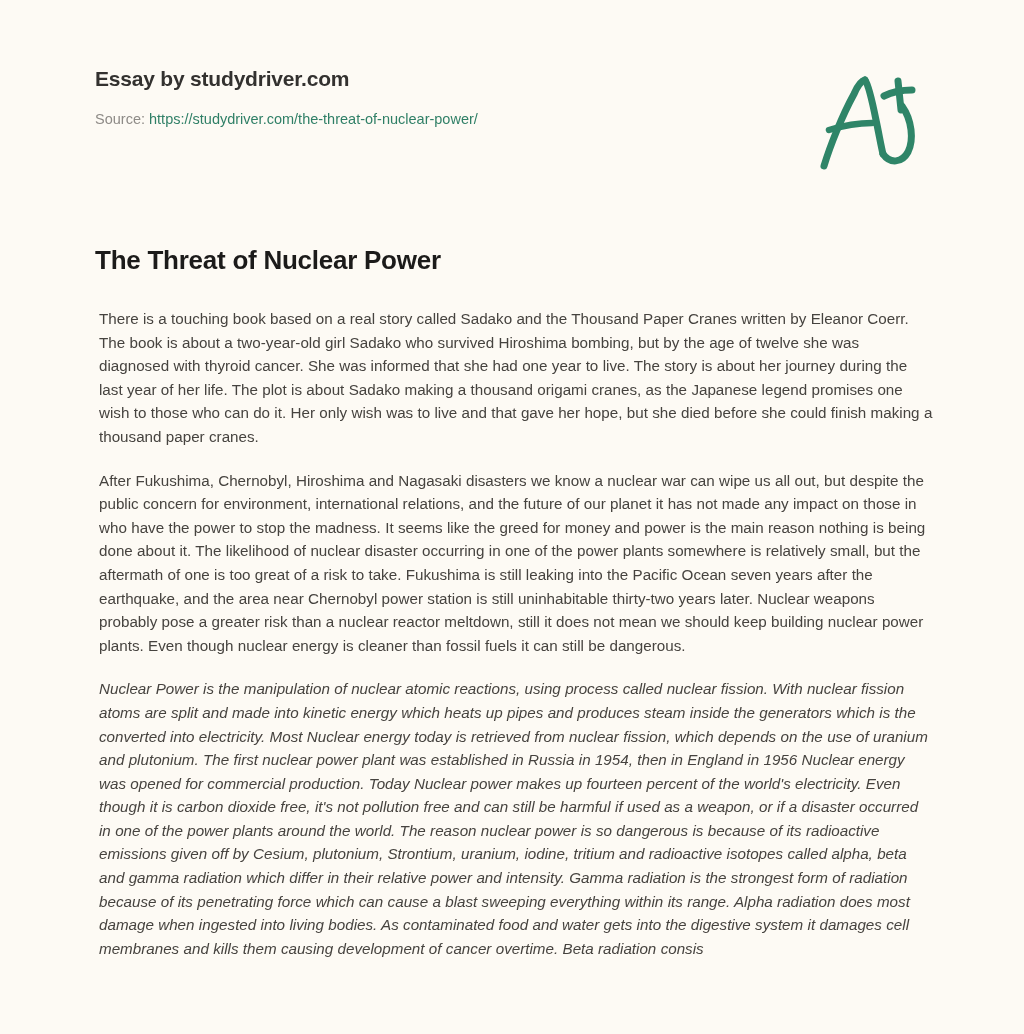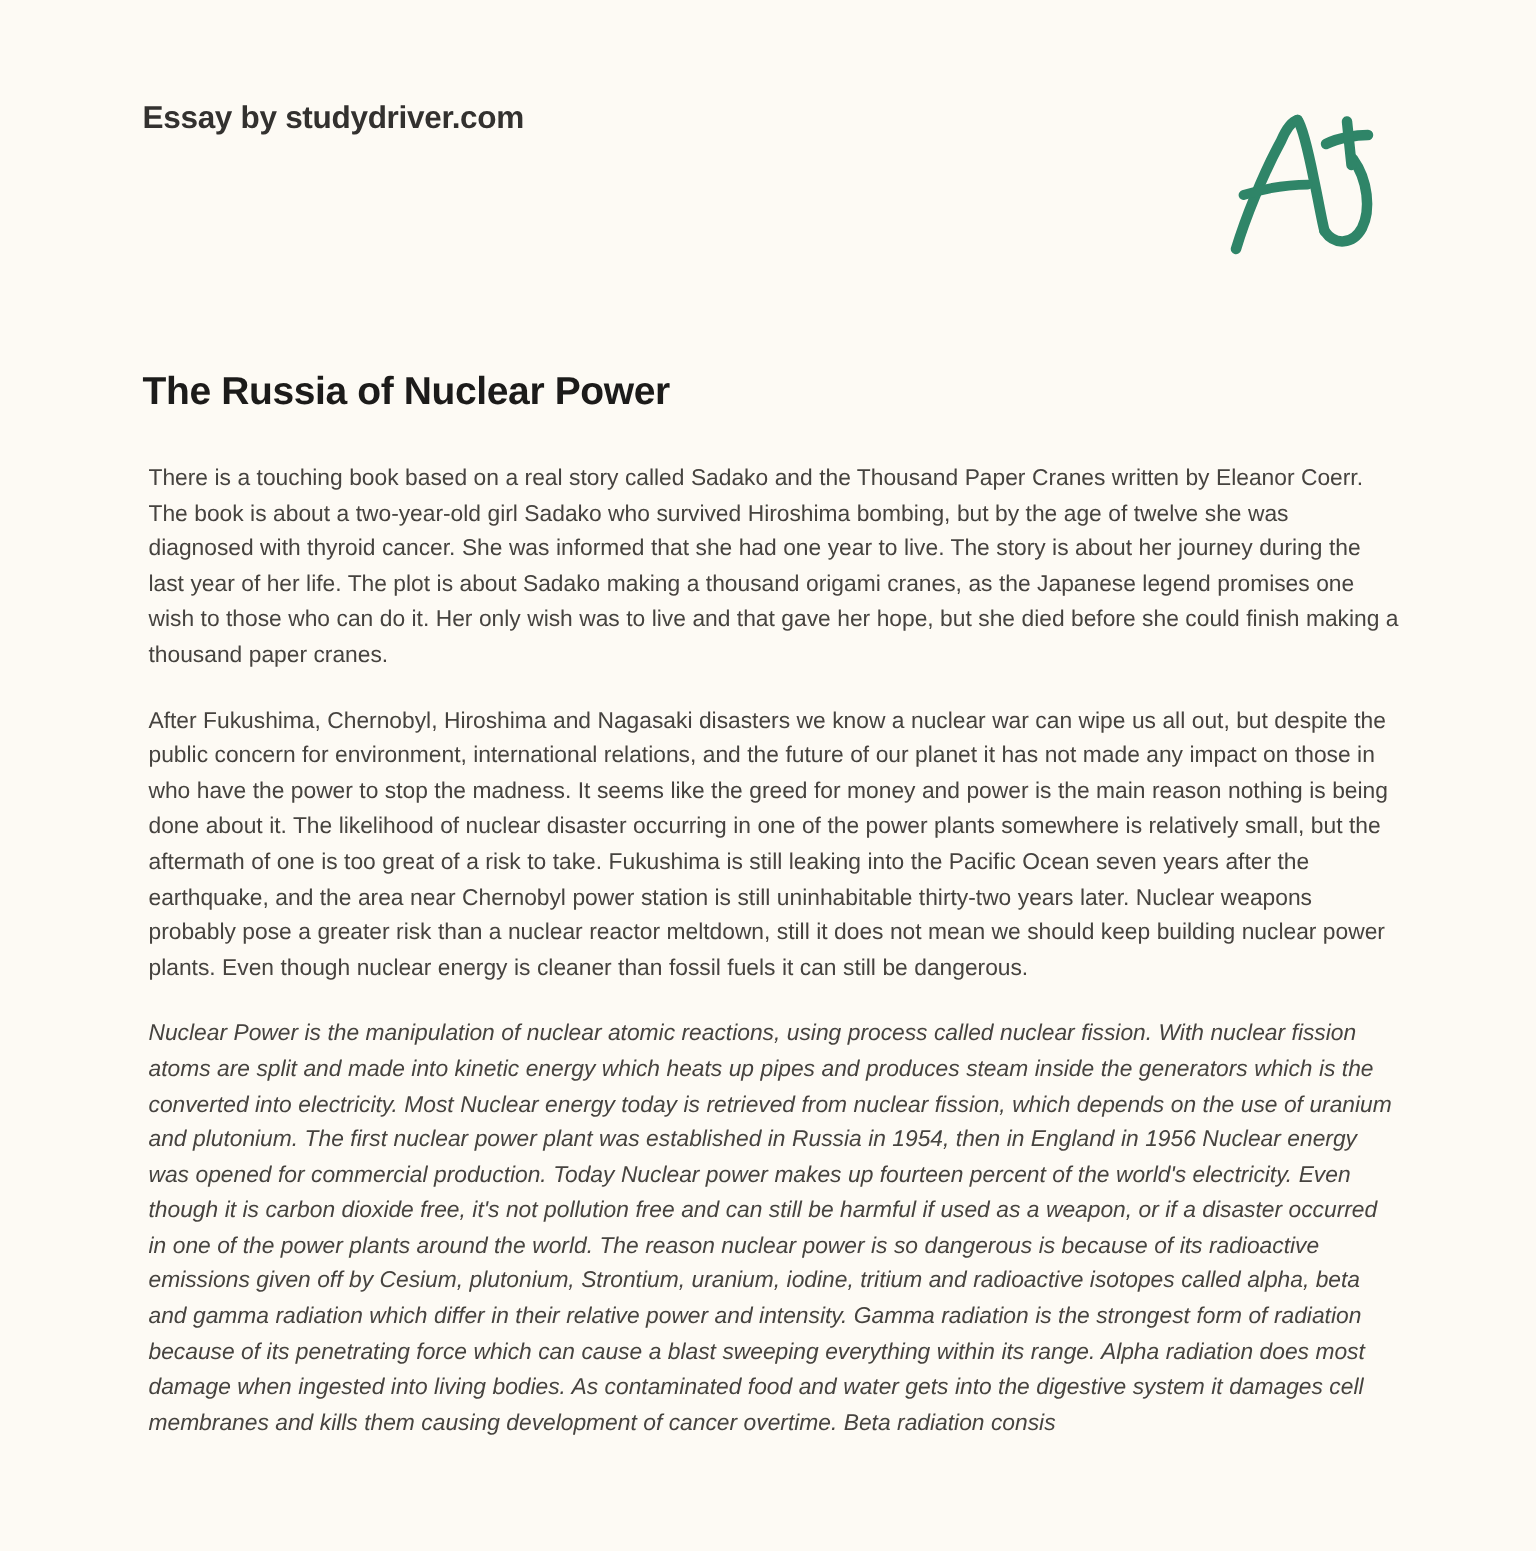--- a/index.html
+++ b/index.html
@@ -114,20 +114,24 @@
 </head>
 <body>
 
 <div class="page">
 
   <div class="header">
 
     <div class="brand-block">
       <div class="brand-title">Essay by studydriver.com</div>
 
+      <div class="source-line">
+        <span class="source-label">Source:</span>
+        <a class="source-url" href="#">https://studydriver.com/the-threat-of-nuclear-power/</a>
+      </div>
     </div>
 
     <div class="logo">
       <svg viewBox="0 0 112 104" xmlns="http://www.w3.org/2000/svg">
         <g fill="none" stroke="#2f8568" stroke-linecap="round" stroke-linejoin="round">
 
           <path d="M12 98 C 18 78, 30 48, 42 26 C 45 19, 49 13, 53 12" stroke-width="7"></path>
 
           <path d="M53 12 C 56 16, 60 32, 64 52 C 67 66, 69 78, 71 86" stroke-width="7"></path>
 
@@ -139,21 +143,21 @@
 
           <path d="M86 13 C 87 22, 88 33, 89 42" stroke-width="7"></path>
         </g>
       </svg>
     </div>
 
   </div>
 
   <div class="doc">
 
-    <h1 class="doc-title">The Russia of Nuclear Power</h1>
+    <h1 class="doc-title">The Threat of Nuclear Power</h1>
 
     <p class="para"> There is a touching book based on a real story called Sadako and the Thousand Paper Cranes written by Eleanor Coerr. The book is about a two-year-old girl Sadako who survived Hiroshima bombing, but by the age of twelve she was diagnosed with thyroid cancer. She was informed that she had one year to live. The story is about her journey during the last year of her life. The plot is about Sadako making a thousand origami cranes, as the Japanese legend promises one wish to those who can do it.  Her only wish was to live and that gave her hope, but she died before she could finish making a thousand paper cranes.</p>
 
     <p class="para">After Fukushima, Chernobyl, Hiroshima and Nagasaki disasters we know a nuclear war can wipe us all out, but despite the public concern for environment, international relations, and the future of our planet it has not made any impact on those in who have the power to stop the madness. It seems like the greed for money and power is the main reason nothing is being done about it. The likelihood of nuclear disaster occurring in one of the power plants somewhere is relatively small, but the aftermath of one is too great of a risk to take. Fukushima is still leaking into the Pacific Ocean seven years after the earthquake, and the area near Chernobyl power station is still uninhabitable thirty-two years later. Nuclear weapons probably pose a greater risk than a nuclear reactor meltdown, still it does not mean we should keep building nuclear power plants. Even though nuclear energy is cleaner than fossil fuels it can still be dangerous.</p>
 
     <p class="para">Nuclear Power is the manipulation of nuclear atomic reactions, using process called nuclear fission. With nuclear fission atoms are split and made into kinetic energy which heats up pipes and produces steam inside the generators which is the converted into electricity. Most Nuclear energy today is retrieved from nuclear fission, which depends on the use of uranium and plutonium. The first nuclear power plant was established in Russia in 1954, then in England in 1956 Nuclear energy was opened for commercial production. Today Nuclear power makes up fourteen percent of the world's electricity. Even though it is carbon dioxide free, it's not pollution free and can still be harmful if used as a weapon, or if a disaster occurred in one of the power plants around the world. The reason nuclear power is so dangerous is because of its radioactive emissions given off by Cesium, plutonium, Strontium, uranium, iodine, tritium and radioactive isotopes called alpha, beta and gamma radiation which differ in their relative power and intensity. Gamma radiation is the strongest form of radiation because of its penetrating force which can cause a blast sweeping everything within its range. Alpha radiation does most damage when ingested into living bodies. As contaminated food and water gets into the digestive system it damages cell membranes and kills them causing development of cancer overtime. Beta radiation consis</p>
 
   </div>
 
 </div>

